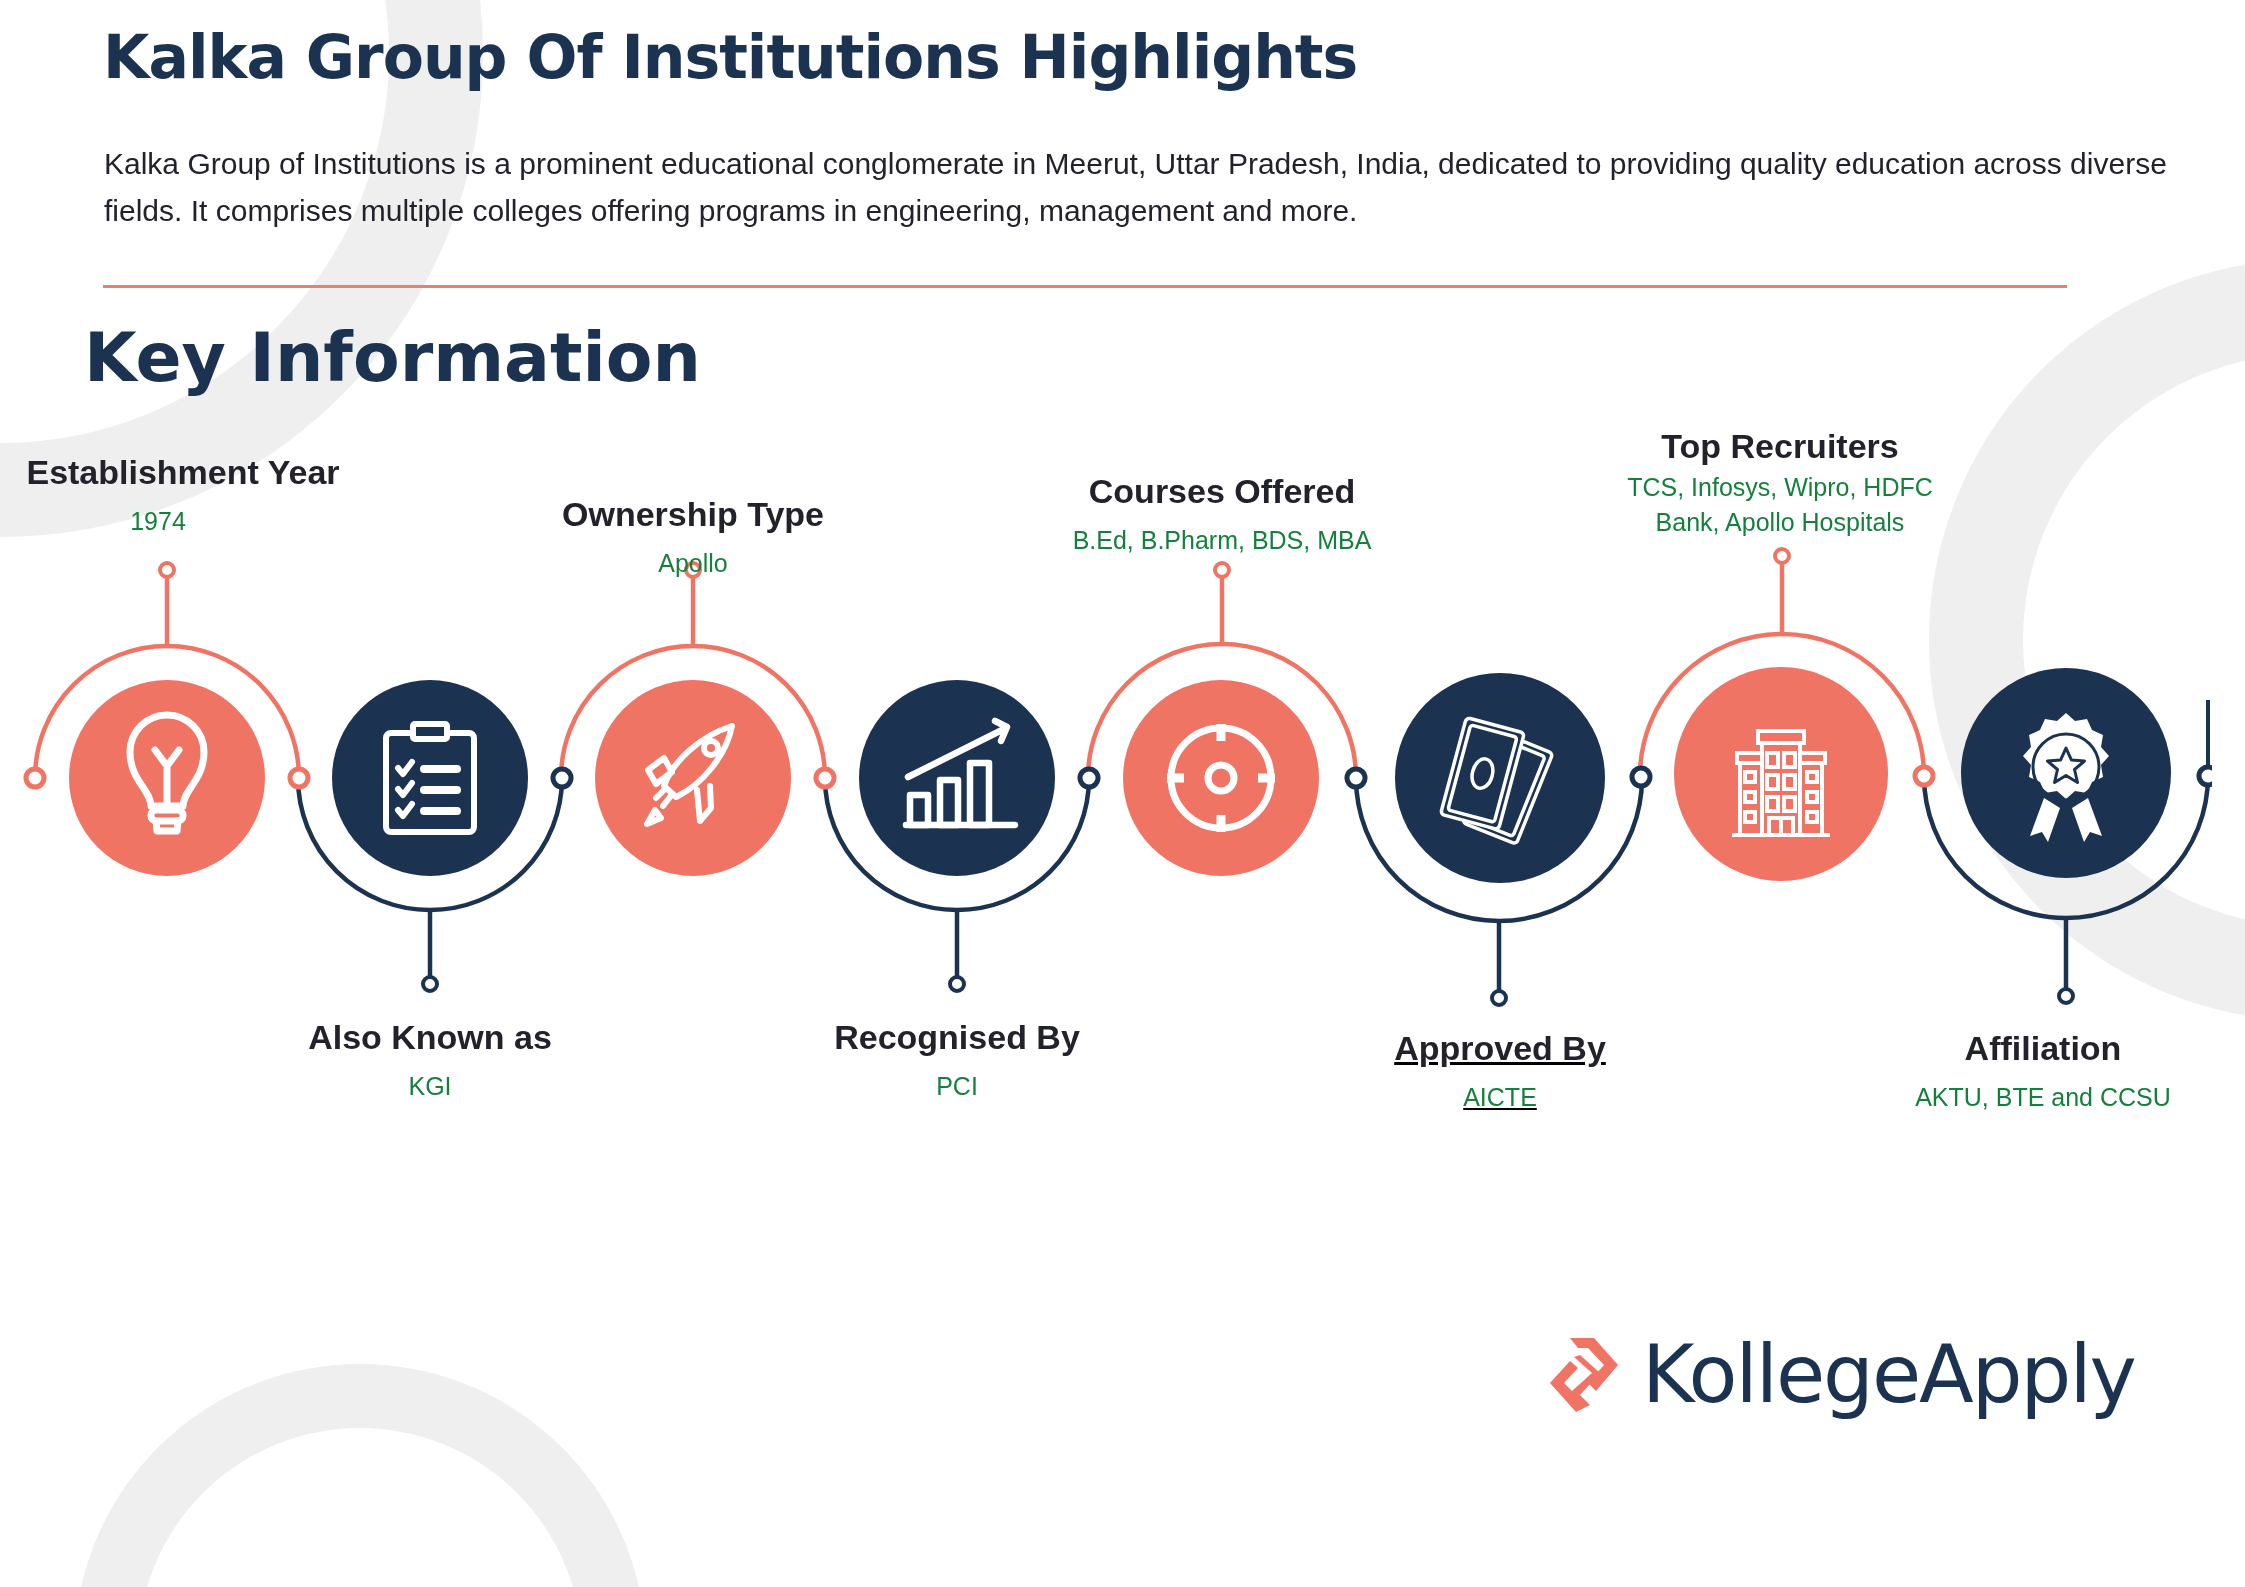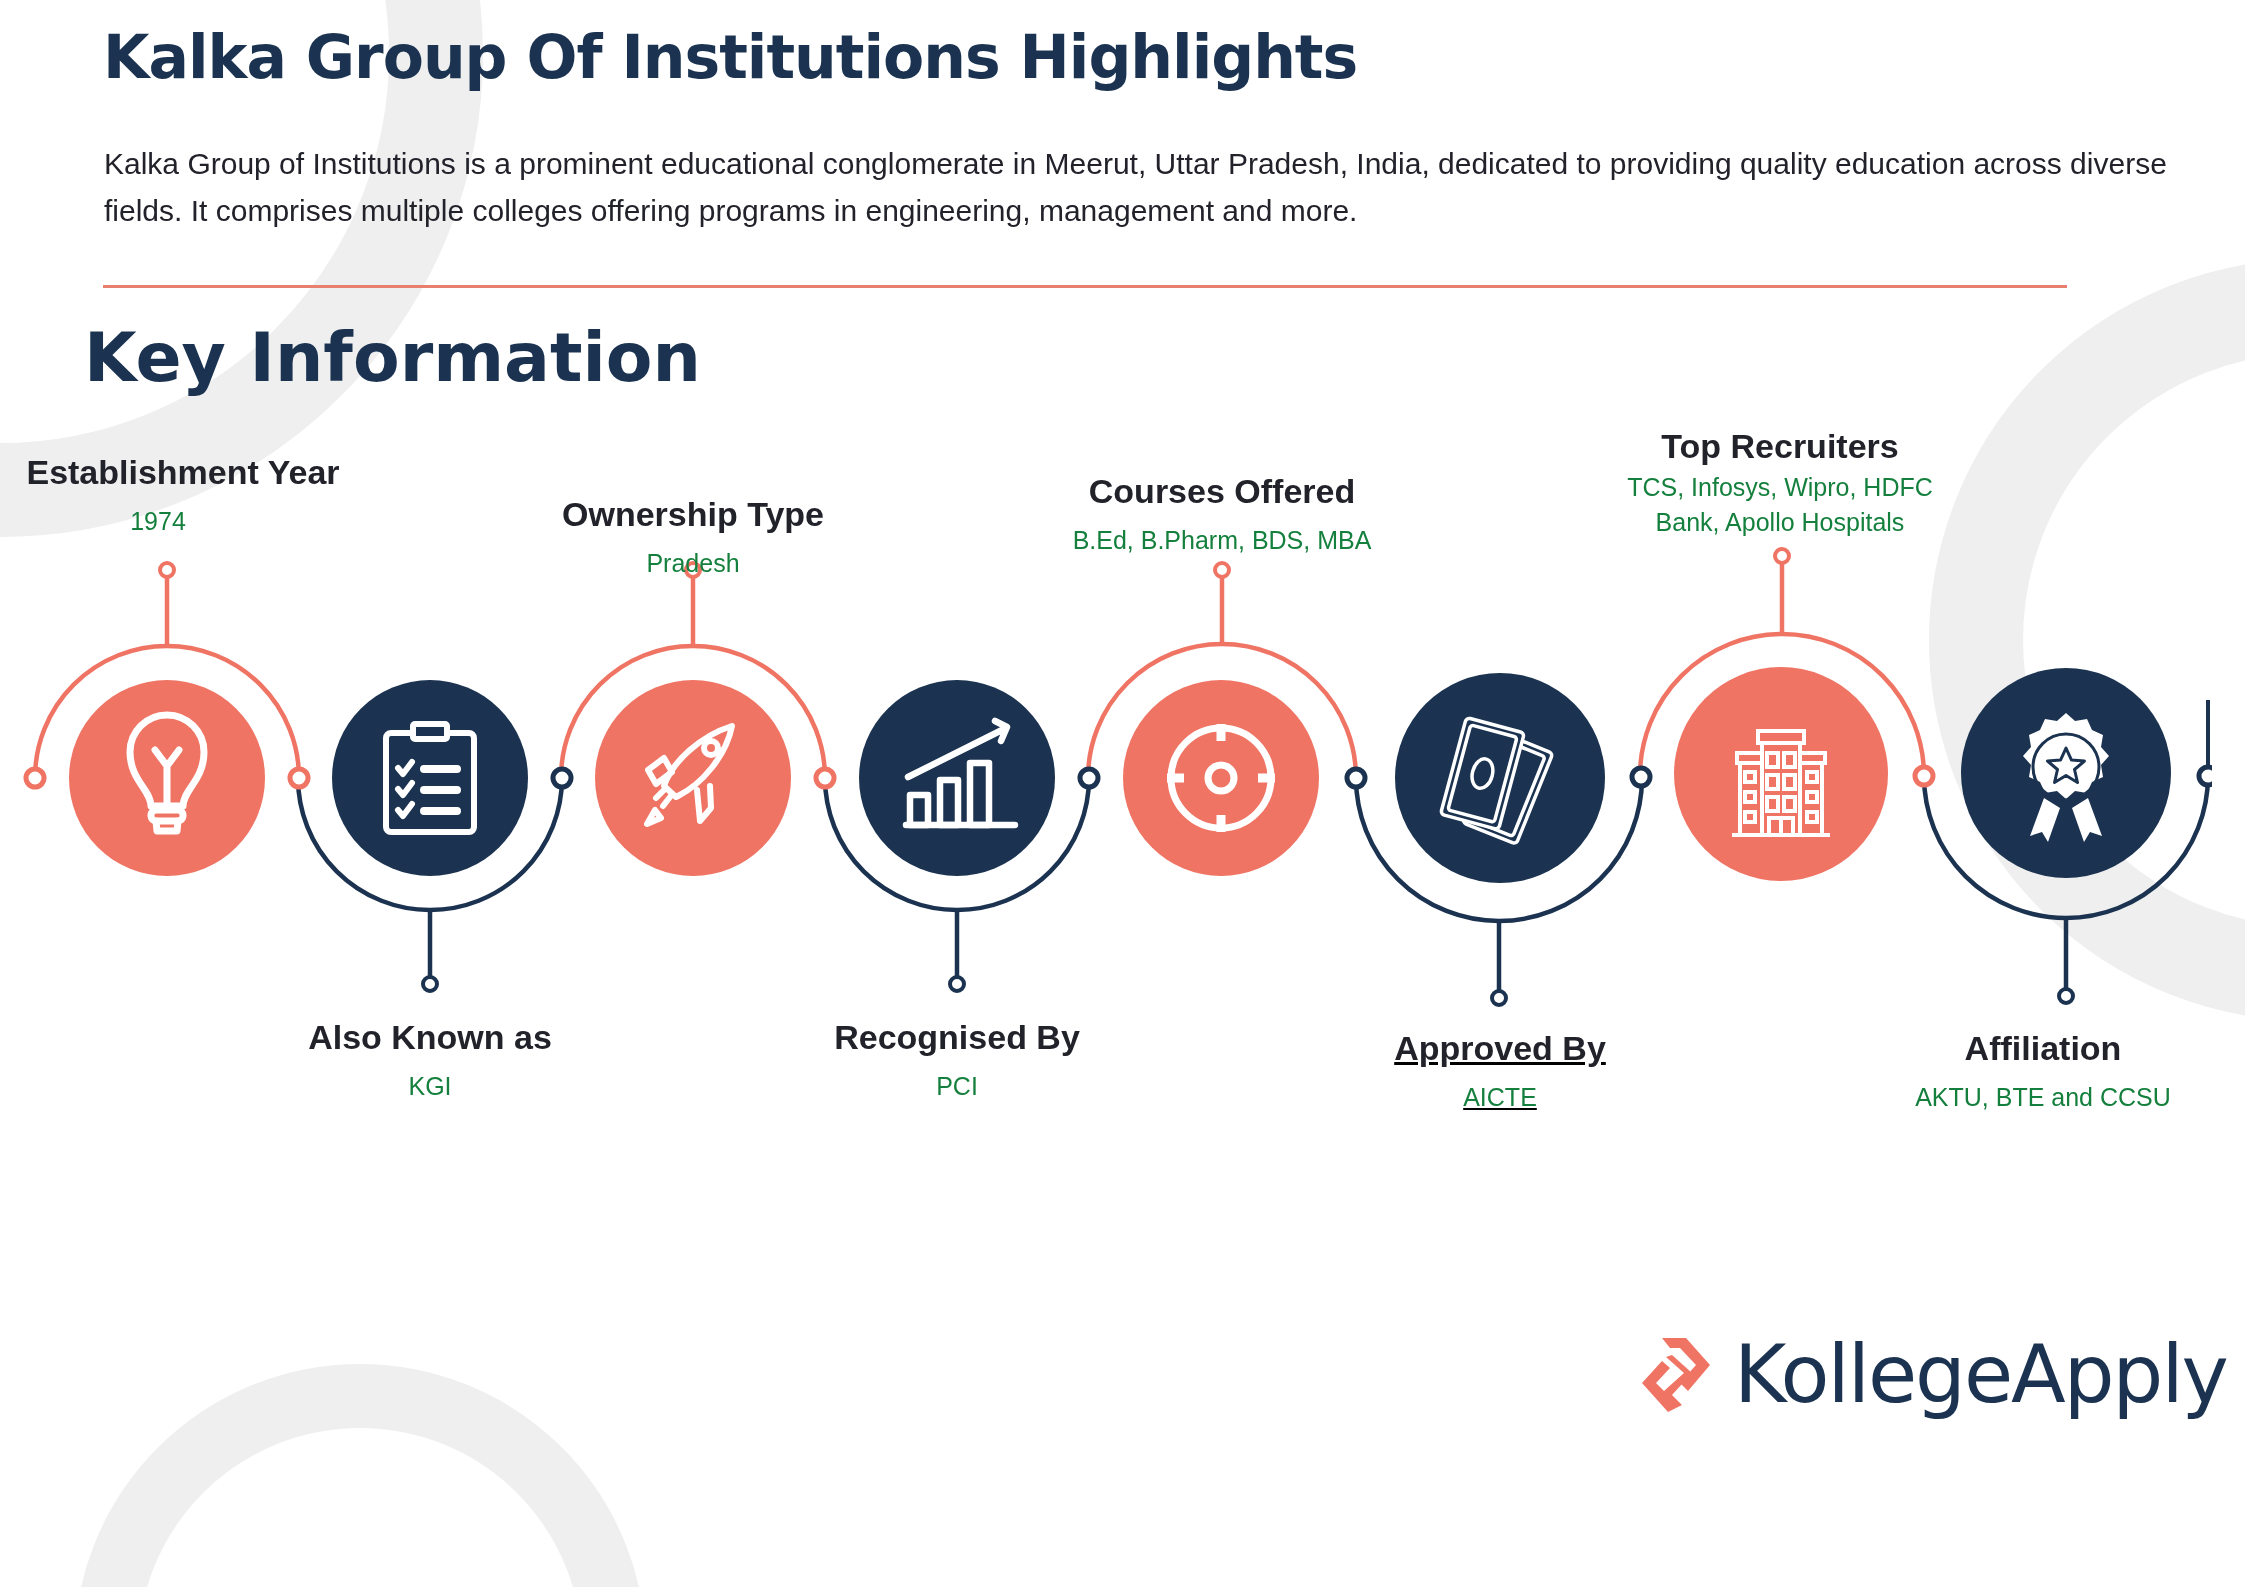--- a/index.html
+++ b/index.html
@@ -29,21 +29,21 @@
   .info-heading {
     font-family: "Liberation Sans", sans-serif; font-weight: bold;
     font-size: 34px; color: #22222B; line-height: 40px; display: block;
   }
   .info-value {
     font-family: "Liberation Sans", sans-serif; font-size: 25px; color: #15803d;
     line-height: 35px; display: block; margin-top: 12px;
   }
   .info-value.tight { margin-top: 4px; }
   .timeline-svg { position: absolute; left: 0; top: 0; width: 2245px; height: 1587px; z-index: 1; }
-  .logo { position: absolute; left: 1640px; top: 1330px; z-index: 2; display: flex; align-items: center; }
+  .logo { position: absolute; left: 1548px; top: 1330px; z-index: 2; display: flex; align-items: center; }
   .logo-text {
     font-family: "DejaVu Sans", sans-serif; font-size: 80px; font-weight: normal;
     color: #1B3350; letter-spacing: -2px; margin-left: 22px; line-height: 90px;
   }
 </style>
 </head>
 <body>
 
 <svg class="bg-svg" viewBox="0 0 2245 1587">
   <circle cx="0" cy="54" r="436" fill="none" stroke="#EFEFEF" stroke-width="94"></circle>
@@ -227,21 +227,21 @@
     </g>
   </g>
 </svg>
 
 <div class="info-label" style="left:183px; top:452px;">
   <span class="info-heading">Establishment Year</span>
   <span class="info-value" style="margin-left:-50px;">1974</span>
 </div>
 <div class="info-label" style="left:693px; top:450px;margin-top:44px;">
   <span class="info-heading">Ownership Type</span>
-  <span class="info-value">Pradesh</span>
+  <span class="info-value">Apollo</span>
 </div>
 <div class="info-label" style="left:1222px; top:471px;">
   <span class="info-heading">Courses Offered</span>
   <span class="info-value">B.Ed, B.Pharm, BDS, MBA</span>
 </div>
 <div class="info-label" style="left:1780px; top:426px;">
   <span class="info-heading">Top Recruiters</span>
   <span class="info-value tight">TCS, Infosys, Wipro, HDFC</span>
   <span class="info-value tight" style="margin-top:0;">Bank, Apollo Hospitals</span>
 </div>

